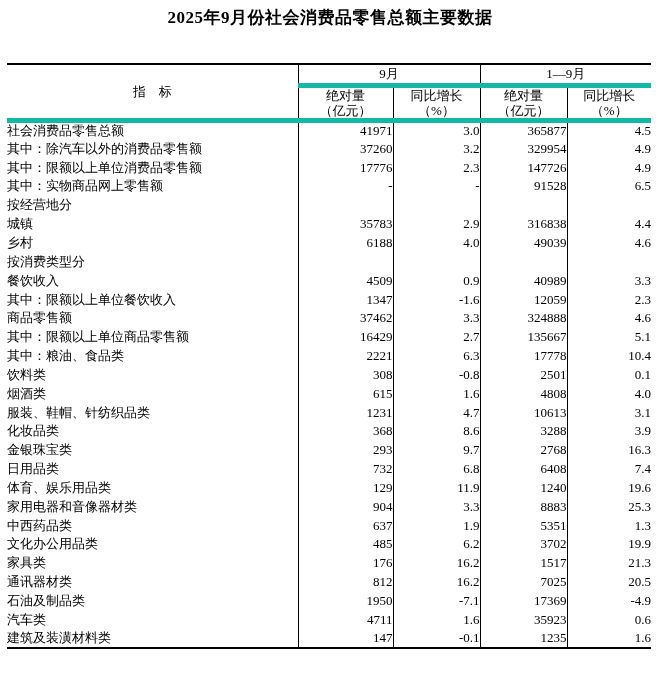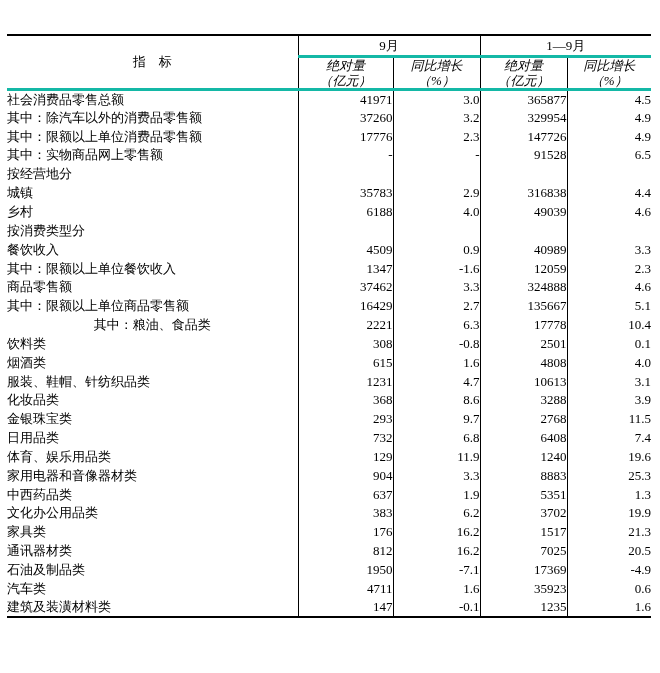--- a/index.html
+++ b/index.html
@@ -41,43 +41,44 @@
     vertical-align: middle;
     white-space: nowrap;
     overflow: hidden;
     padding: 0;
   }
   tr.h1 { height: 21px; }
   tr.h2 { height: 32px; }
   tbody tr { height: 18.85px; }
   .center { text-align: center; }
   .bl { border-left: 1px solid #000; }
-  .bb { border-bottom: 3px solid #14b8a6; }
+  .bb { border-bottom: 5px solid #14b8a6; }
   .num { text-align: right; padding-right: 10px; }
   .numlast { text-align: right; padding-right: 6px; margin-top: 20px; }
   .lbl { text-align: left; }
   .i0 { padding-left: 3px; margin-top: 8px; }
   .i1 { padding-left: 17px; }
   .i2 { padding-left: 29px; }
-  .i3 { padding-left: 36px; text-align: center; }
+  .i3 { padding-left: 36px; }
   .i4 { padding-left: 75px; }
-  .hdr2 div { line-height: 15px; text-align: center; font-style: italic; }
+  .hdr2 div { line-height: 15px; text-align: center; }
   .note {
     margin: 3px 0 0 5px;
     font-size: 12.5px;
     font-style: italic;
     letter-spacing: 0.5px;
     line-height: 17px;
   }
 </style>
 </head>
 <body>
 
 <div class="page">
 
+  <h1 class="title">2025年9月份社会消费品零售总额主要数据</h1>
 
   <table class="main">
     <colgroup>
       <col style="width:291px">
       <col style="width:95px">
       <col style="width:87px">
       <col style="width:87px">
       <col style="width:84px">
     </colgroup>
     <thead>
@@ -223,21 +224,21 @@
           <td class="num bl">368</td>
           <td class="num bl">8.6</td>
           <td class="num bl">3288</td>
           <td class="numlast bl">3.9</td>
         </tr>
         <tr>
           <td class="lbl i4">金银珠宝类</td>
           <td class="num bl">293</td>
           <td class="num bl">9.7</td>
           <td class="num bl">2768</td>
-          <td class="numlast bl">11.5</td>
+          <td class="numlast bl">16.3</td>
         </tr>
         <tr>
           <td class="lbl i4">日用品类</td>
           <td class="num bl">732</td>
           <td class="num bl">6.8</td>
           <td class="num bl">6408</td>
           <td class="numlast bl">7.4</td>
         </tr>
         <tr>
           <td class="lbl i4">体育、娱乐用品类</td>
@@ -255,21 +256,21 @@
         </tr>
         <tr>
           <td class="lbl i4">中西药品类</td>
           <td class="num bl">637</td>
           <td class="num bl">1.9</td>
           <td class="num bl">5351</td>
           <td class="numlast bl">1.3</td>
         </tr>
         <tr>
           <td class="lbl i4">文化办公用品类</td>
-          <td class="num bl">383</td>
+          <td class="num bl">485</td>
           <td class="num bl">6.2</td>
           <td class="num bl">3702</td>
           <td class="numlast bl">19.9</td>
         </tr>
         <tr>
           <td class="lbl i4">家具类</td>
           <td class="num bl">176</td>
           <td class="num bl">16.2</td>
           <td class="num bl">1517</td>
           <td class="numlast bl">21.3</td>

